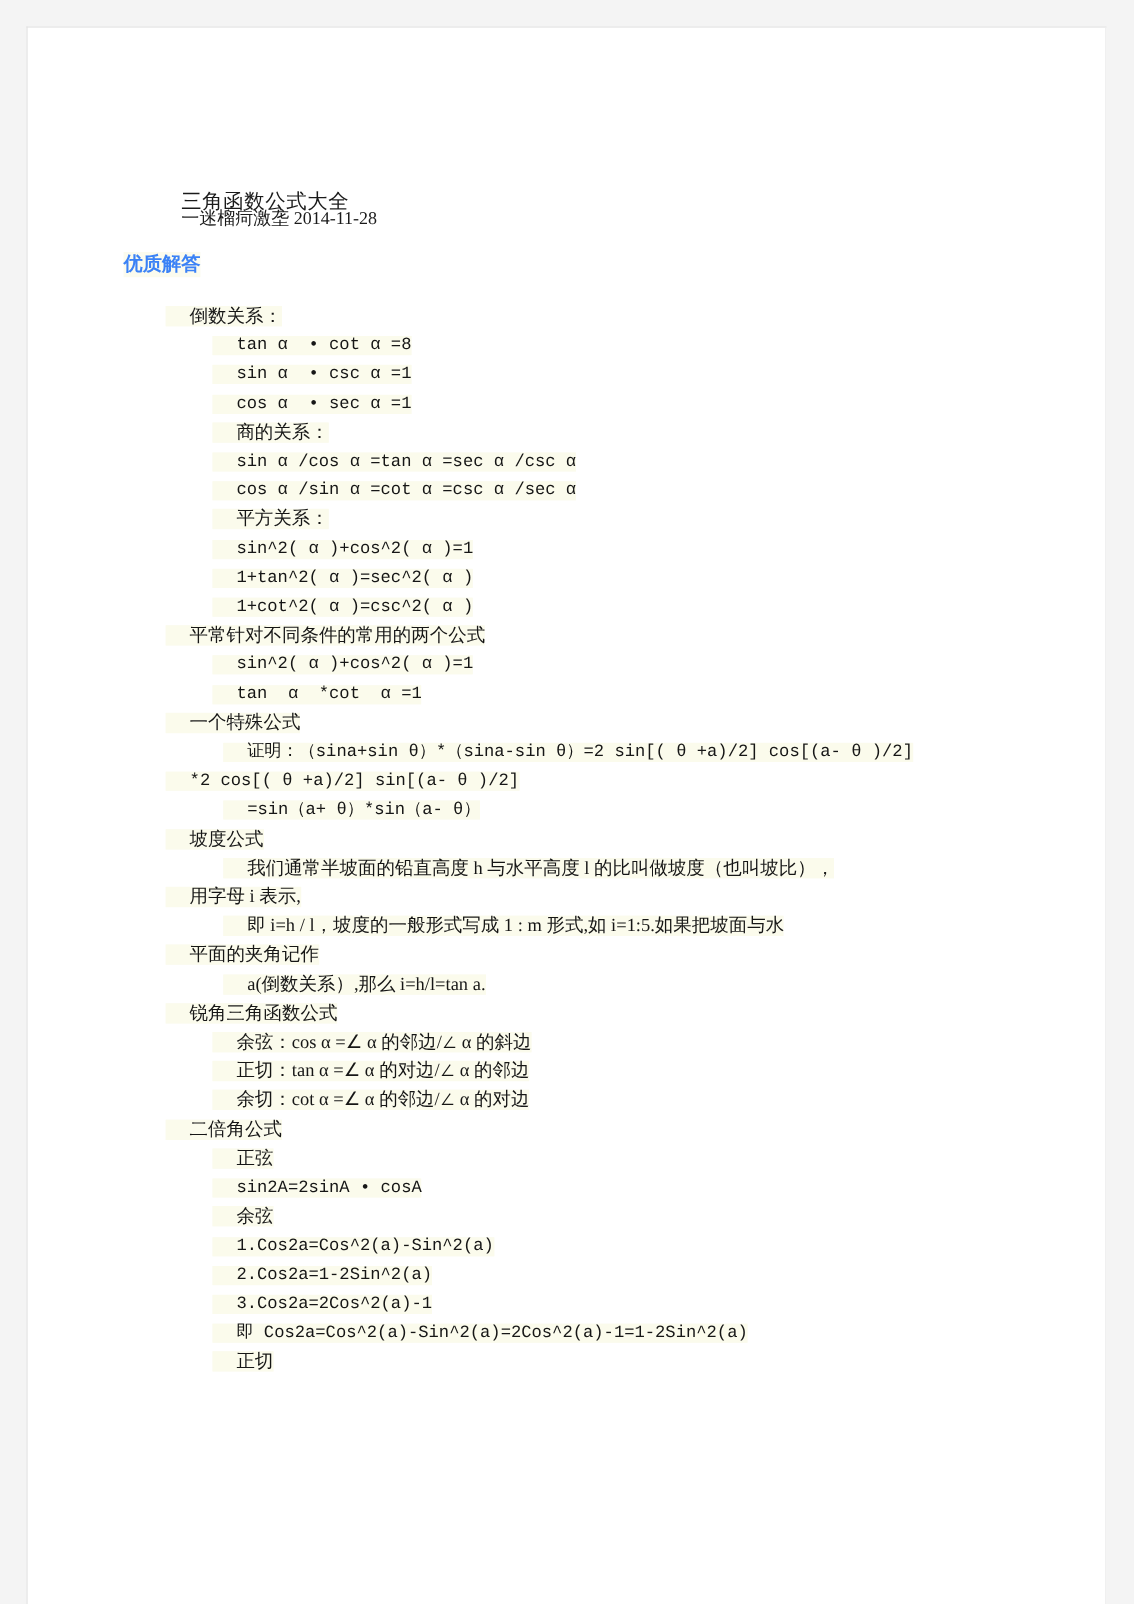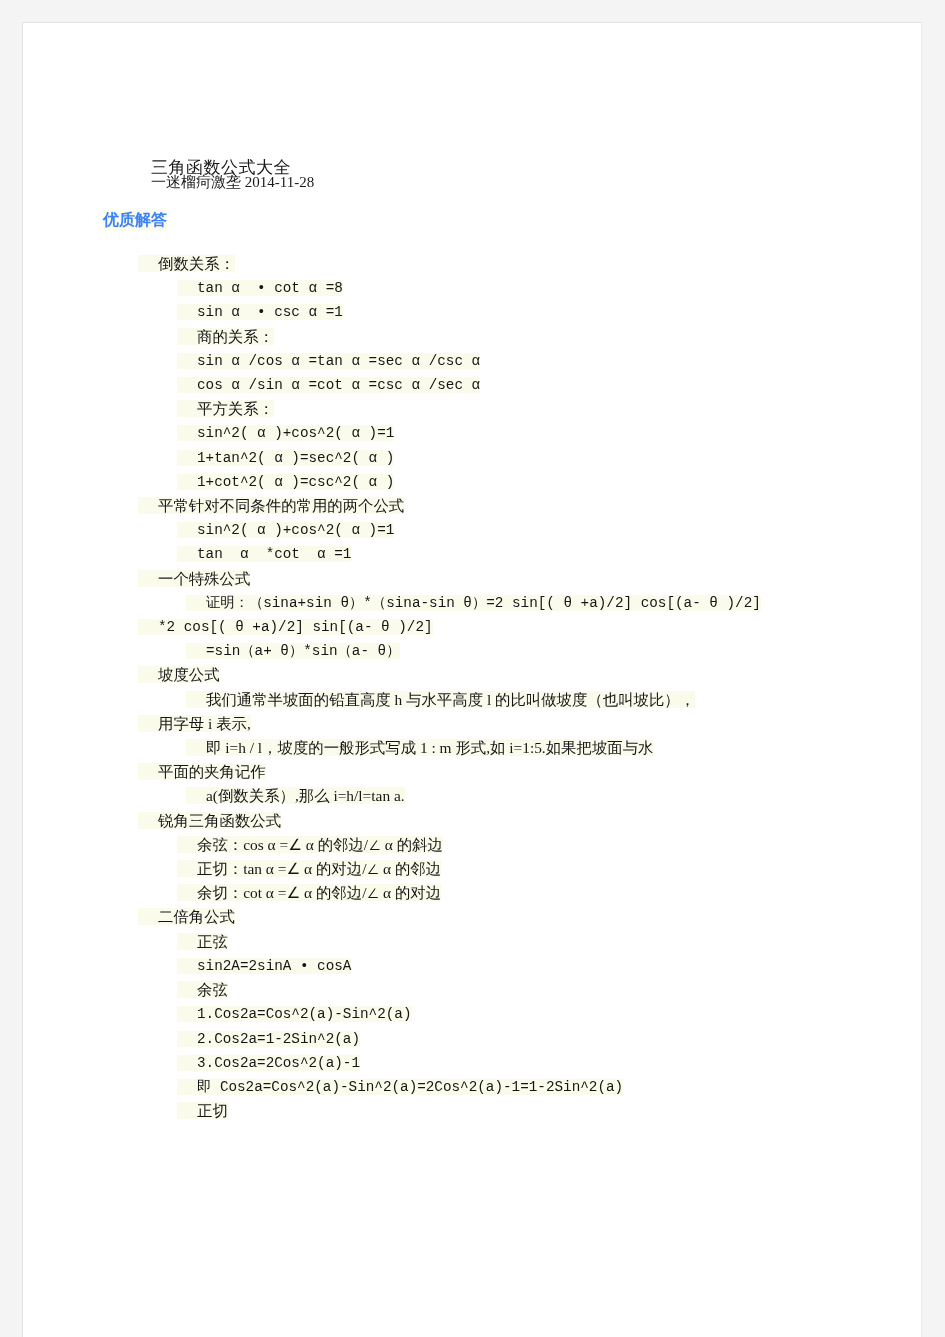--- a/index.html
+++ b/index.html
@@ -91,20 +91,21 @@
   <div class="doc-title">三角函数公式大全</div>
 
   <div class="byline">一迷榴疴激垄 2014-11-28</div>
 
   <div class="section-heading">优质解答</div>
 
   <div id="body-block">
       <div class="line cjk"><span class="hl">倒数关系：</span></div>
       <div class="line indent"><span class="hl">tan α  • cot α =8</span></div>
       <div class="line indent"><span class="hl">sin α  • csc α =1</span></div>
+      <div class="line indent"><span class="hl">cos α  • sec α =1</span></div>
       <div class="line cjk indent"><span class="hl">商的关系：</span></div>
       <div class="line indent"><span class="hl">sin α /cos α =tan α =sec α /csc α</span></div>
       <div class="line indent"><span class="hl">cos α /sin α =cot α =csc α /sec α</span></div>
       <div class="line cjk indent"><span class="hl">平方关系：</span></div>
       <div class="line indent"><span class="hl">sin^2( α )+cos^2( α )=1</span></div>
       <div class="line indent"><span class="hl">1+tan^2( α )=sec^2( α )</span></div>
       <div class="line indent"><span class="hl">1+cot^2( α )=csc^2( α )</span></div>
       <div class="line cjk"><span class="hl">平常针对不同条件的常用的两个公式</span></div>
       <div class="line indent"><span class="hl">sin^2( α )+cos^2( α )=1</span></div>
       <div class="line indent"><span class="hl">tan  α  *cot  α =1</span></div>

